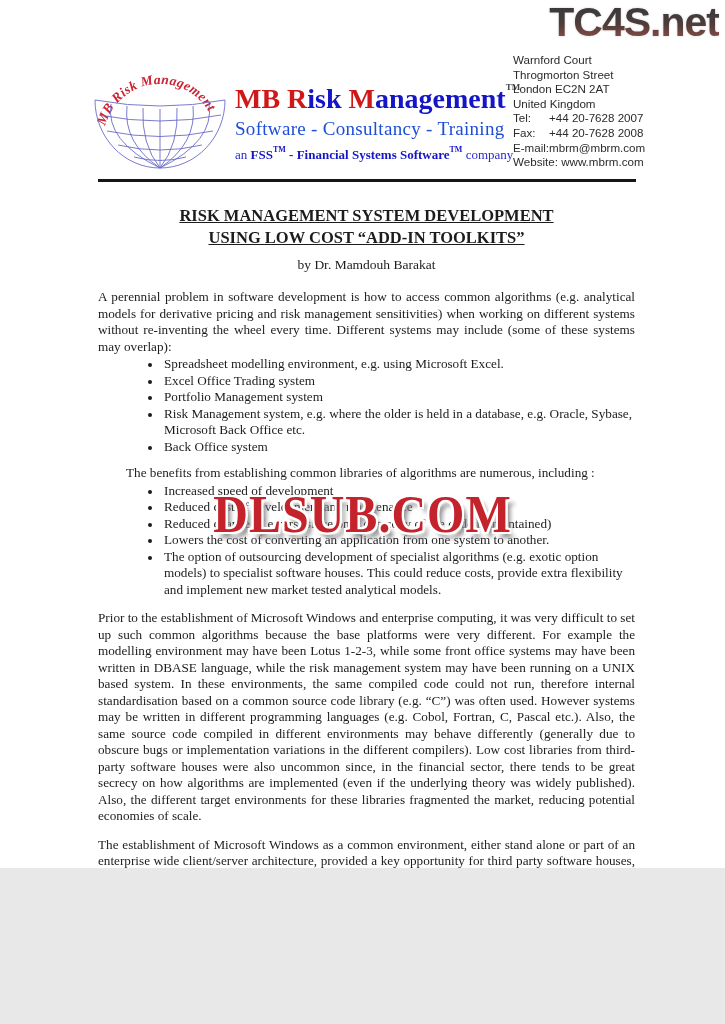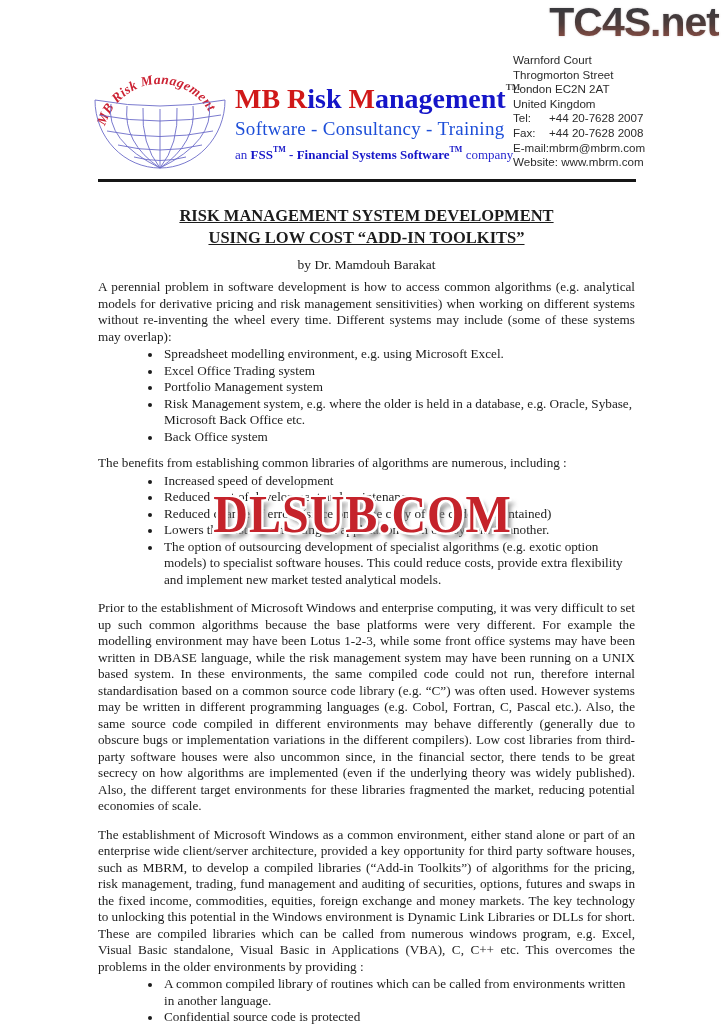--- a/index.html
+++ b/index.html
@@ -1,17 +1,17 @@
 <!DOCTYPE html>
 <html><head>
 <meta charset="utf-8">
 <style>
   html,body{margin:0;padding:0;background:#e8e8e8;}
   .page{
-    position:relative; width:725px; height:1024px; margin:0 auto;
+    position:relative; width:725px; height:868px; margin:0 auto;
     background:#ffffff; overflow:hidden;
     font-family:"Liberation Serif", serif; color:#1c1c1c;
   }
   
   .wm-top{
     position:absolute; top:0px; right:6px;
     font-family:"Liberation Sans", sans-serif; font-weight:bold;
     font-size:41px; letter-spacing:-1px; line-height:44px;
     background:linear-gradient(180deg,#3a3a3e 20%,#4e3c3a 55%,#7e4a42 82%);
     -webkit-background-clip:text; background-clip:text; color:transparent;
@@ -57,21 +57,21 @@
     line-height:14.6px; color:#2b2b2b;
   }
   .contact .lbl{display:inline-block; min-width:36px;}
   .contact .lbl-tight{display:inline-block;text-align:right;}
   .rule{position:absolute; left:98px; right:89px; top:179px; height:3px; background:#161616;}
   
   .article{padding:0 90px 0 98px;}
   .title{margin-top:21px; text-align:center; font-weight:bold; font-size:16.5px; line-height:22px;text-decoration:underline;}
   .byline{margin-top:8px; text-align:center; font-weight:normal; font-size:13.5px;}
   .para{margin-top:12px; text-align:justify; font-size:13.2px; line-height:16.5px;}
-  .para.tight{margin-top:10px;}
+  .para.tight{margin-top:10px;margin-left:28px;}
   ul.blist{margin:1px 0 0 0; padding:0 0 0 64px; list-style:disc;}
   ul.blist li{font-size:13.2px; line-height:16.5px; text-align:left; padding-left:2px;}
   ul.blist li::marker{font-size:12px;}
 </style>
 </head>
 <body>
 
 <div class="page">
 
   <div class="wm-top">TC4S.net</div>
@@ -128,21 +128,21 @@
   </div>
 
   <div class="article">
 
     <div class="title">
       <div>RISK MANAGEMENT SYSTEM DEVELOPMENT</div>
       <div>USING LOW COST “ADD-IN TOOLKITS”</div>
     </div>
     <div class="byline">by Dr. Mamdouh Barakat</div>
 
-    <div class="para" style="margin-top:6px;">A perennial problem in software development is how to access common algorithms (e.g. analytical models for derivative pricing and risk management sensitivities) when working on different systems without re-inventing the wheel every time.  Different systems may include  (some of these systems may overlap):</div>
+    <div class="para" style="margin-top:16px;">A perennial problem in software development is how to access common algorithms (e.g. analytical models for derivative pricing and risk management sensitivities) when working on different systems without re-inventing the wheel every time.  Different systems may include  (some of these systems may overlap):</div>
 
     <ul class="blist">
       <li>Spreadsheet modelling environment, e.g. using Microsoft Excel.</li>
       <li>Excel Office Trading system</li>
       <li>Portfolio Management system</li>
       <li>Risk Management system, e.g. where the older is held in a database, e.g. Oracle, Sybase, Microsoft Back Office etc.</li>
       <li>Back Office system</li>
     </ul>
 
     <div class="para tight">The benefits from establishing common libraries of algorithms are numerous, including :</div>

